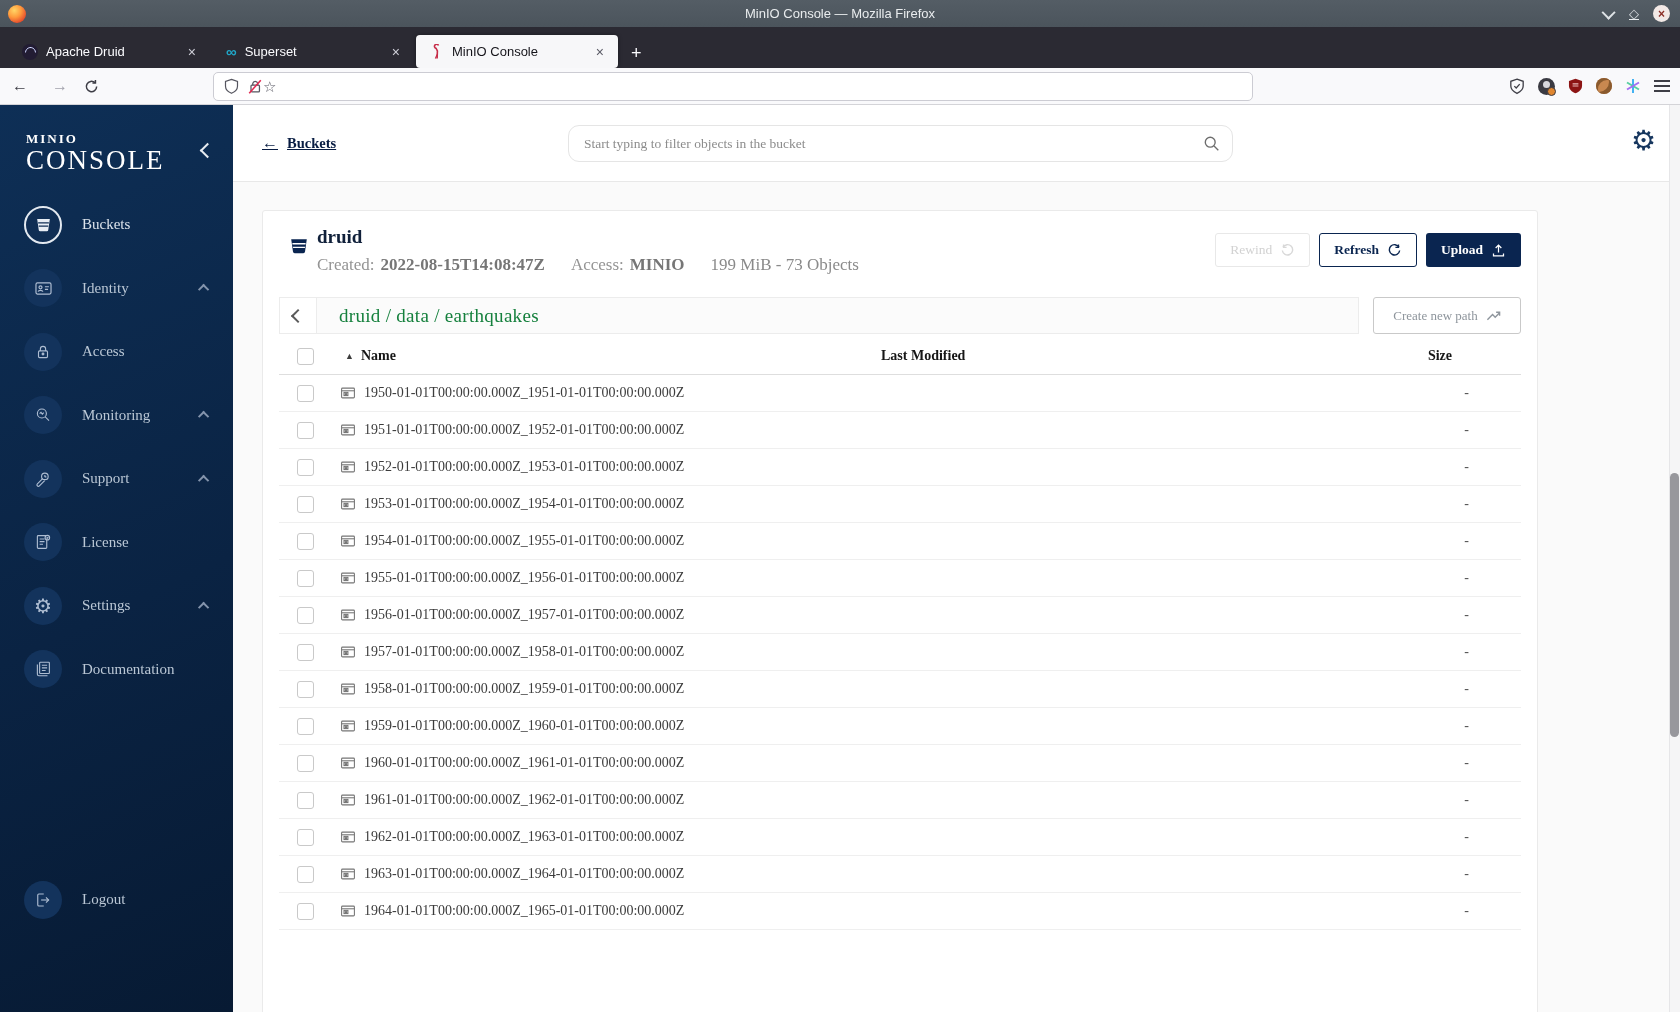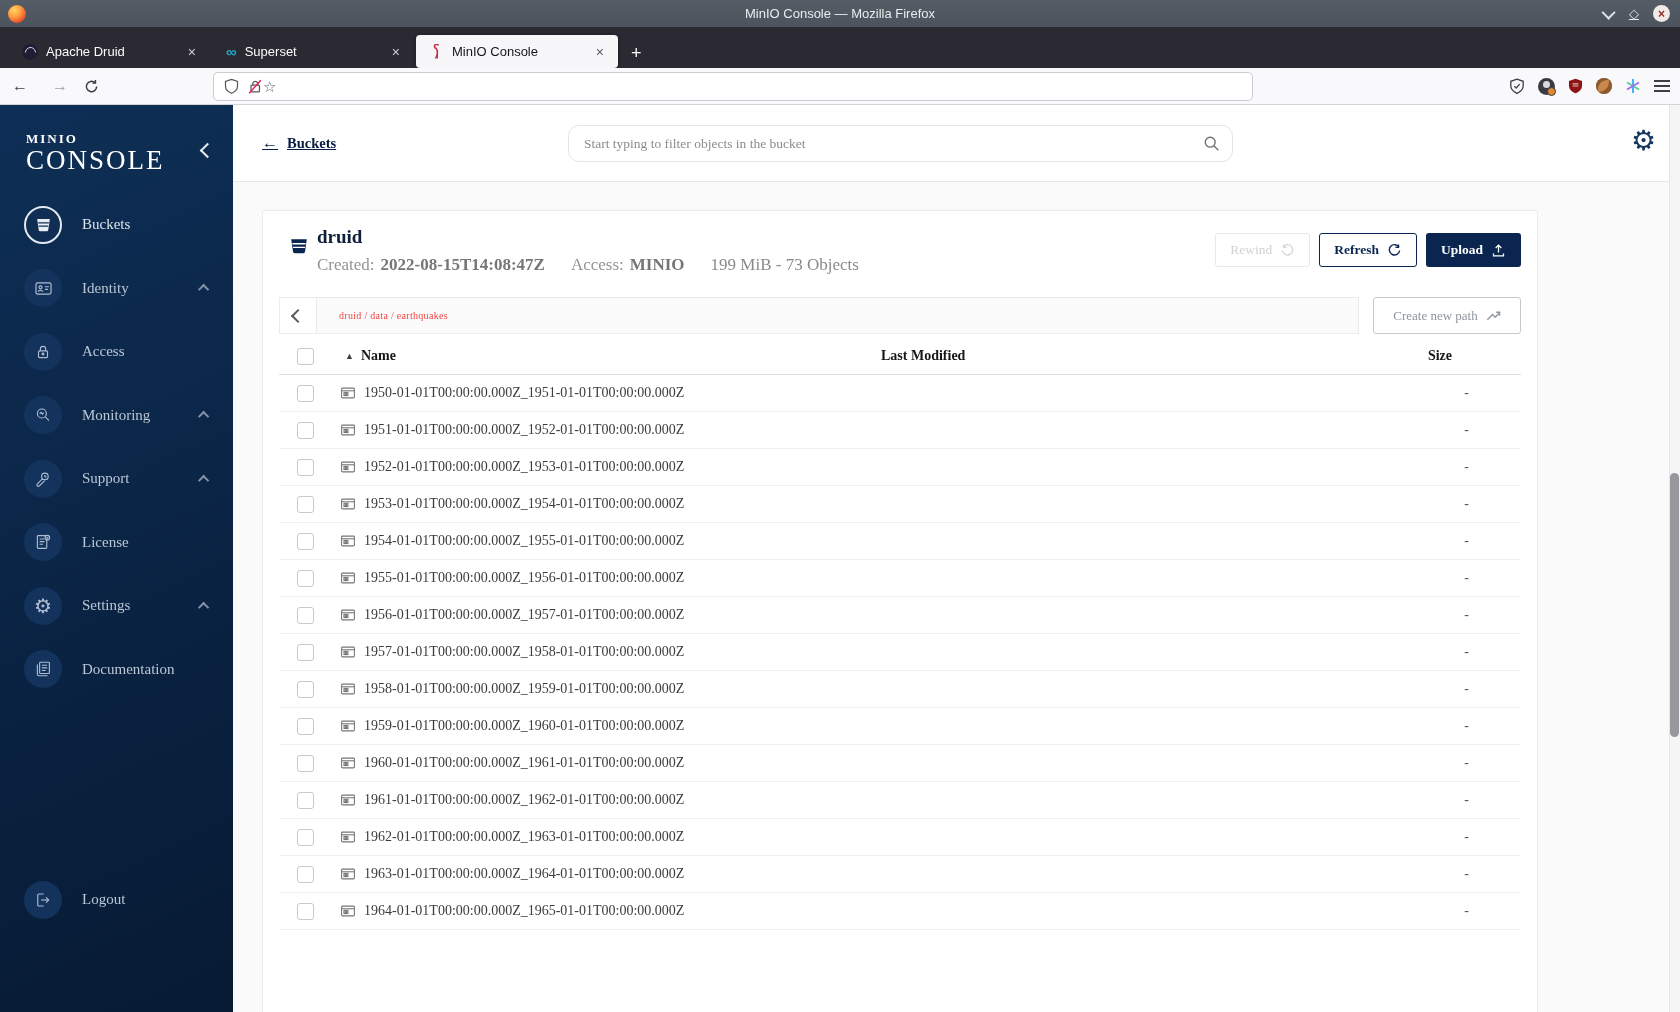--- a/index.html
+++ b/index.html
@@ -111,21 +111,21 @@
   .btn-rewind { background:#fff; border-color:#e8e8e8; color:#d2d2d2; }
   .btn-refresh { background:#fff; border-color:#0a2550; color:#0a2550; font-weight:600; }
   .btn-upload { background:#0a2550; color:#fff; font-weight:600; }
 
   .path-row { margin:0 16px; height:37px; display:flex; }
   .path-group { flex:1; display:flex; border:1px solid #ececec; background:#fbfbfb; }
   .path-back { width:37px; background:#fff; border-right:1px solid #ececec;
     display:flex; align-items:center; justify-content:center; }
   .path-back-chev { width:10px; height:10px; border-left:2px solid #5a5a5a; border-bottom:2px solid #5a5a5a;
     transform:rotate(45deg); }
-  .path-text { display:flex; align-items:center; padding-left:22px; font-size:10px; color:#ef4444; letter-spacing:.3px; }
+  .path-text { display:flex; align-items:center; padding-left:22px; font-size:19px; color:#15803d; letter-spacing:.3px; }
   .btn-createpath { width:148px; margin-left:14px; height:37px; background:#fff; border:1px solid #c9c9c9;
     border-radius:3px; color:#8e959c; font-size:13px; display:flex; align-items:center;
     justify-content:center; gap:8px; font-family:inherit; }
 
   .table { margin:4px 16px 0; position:relative; }
   .thead { height:37px; border-bottom:1px solid #dedede; position:relative; font-weight:bold;
     font-size:14px; color:#161616; }
   .h-name { position:absolute; left:66px; top:50%; transform:translateY(-50%);
     display:flex; align-items:center; gap:7px; }
   .sort-tri { font-size:9px; color:#3c3c3c; }

